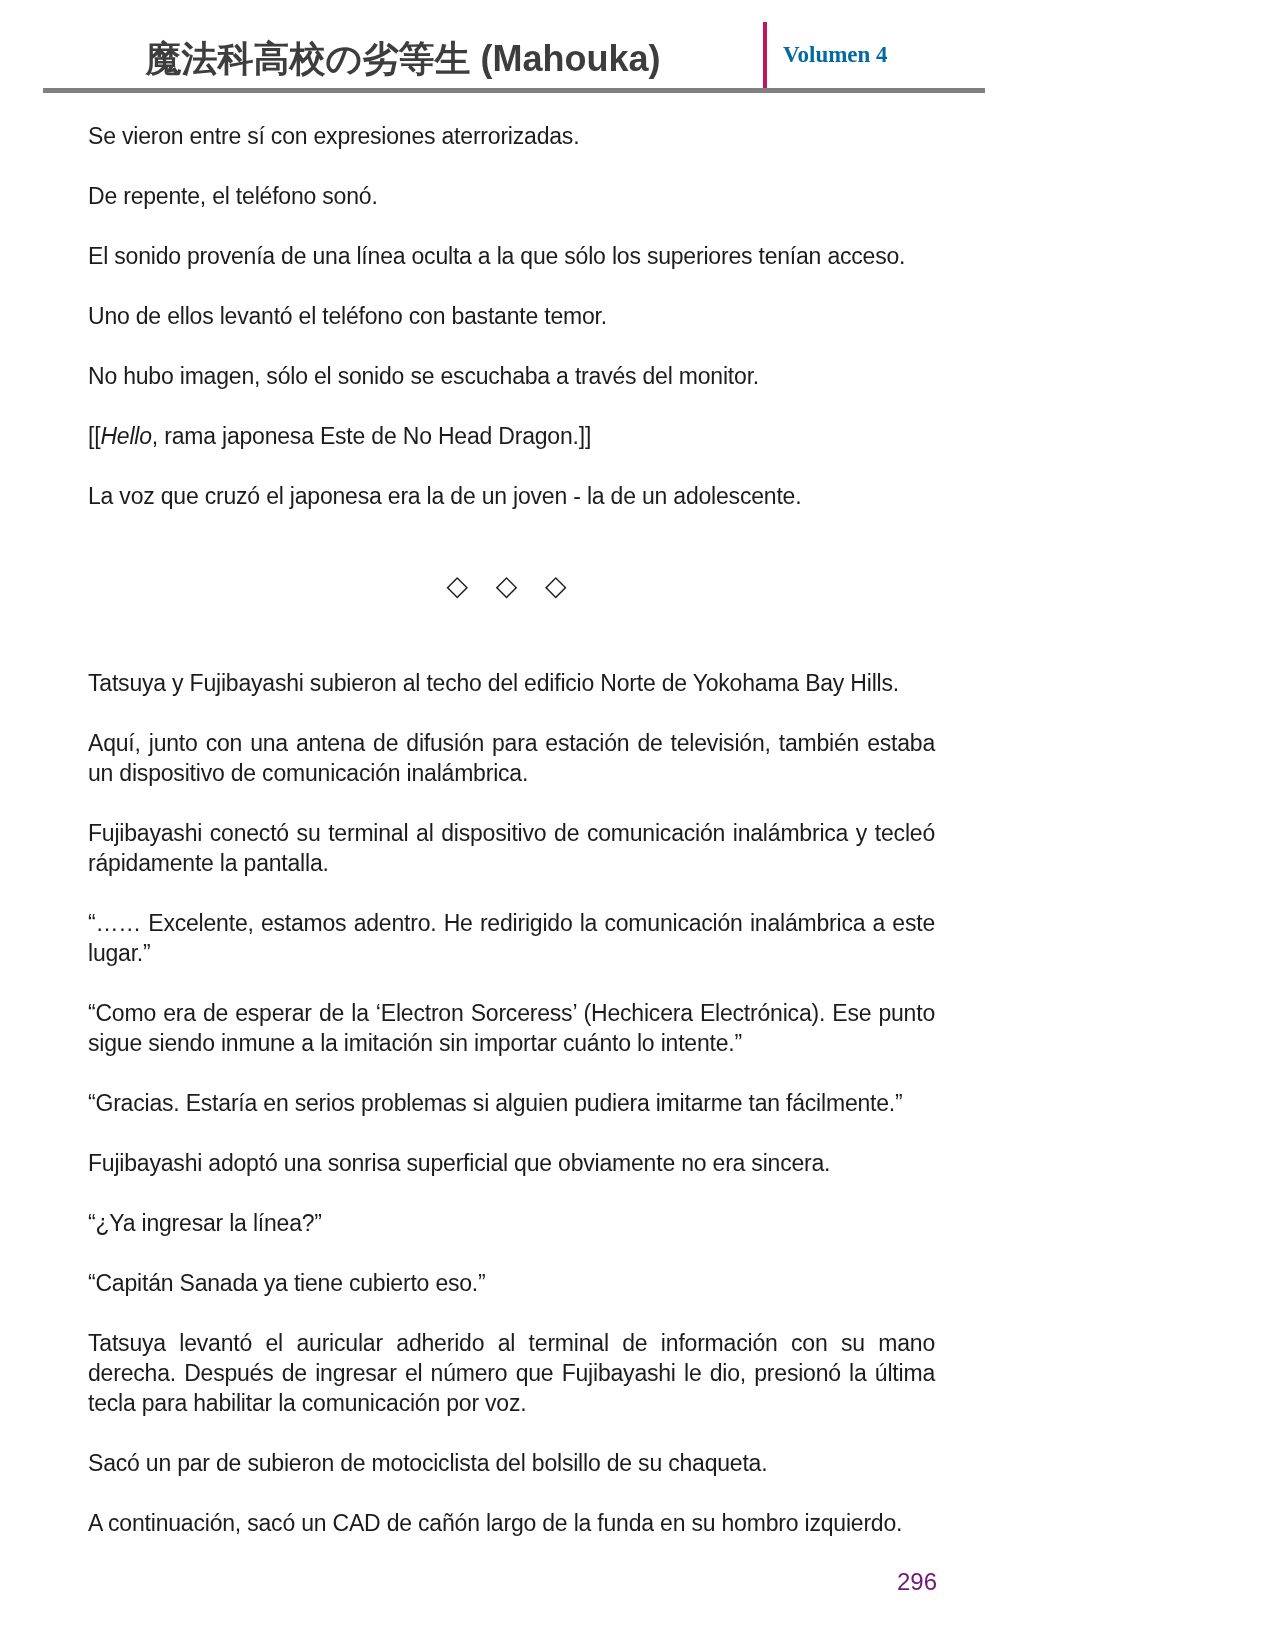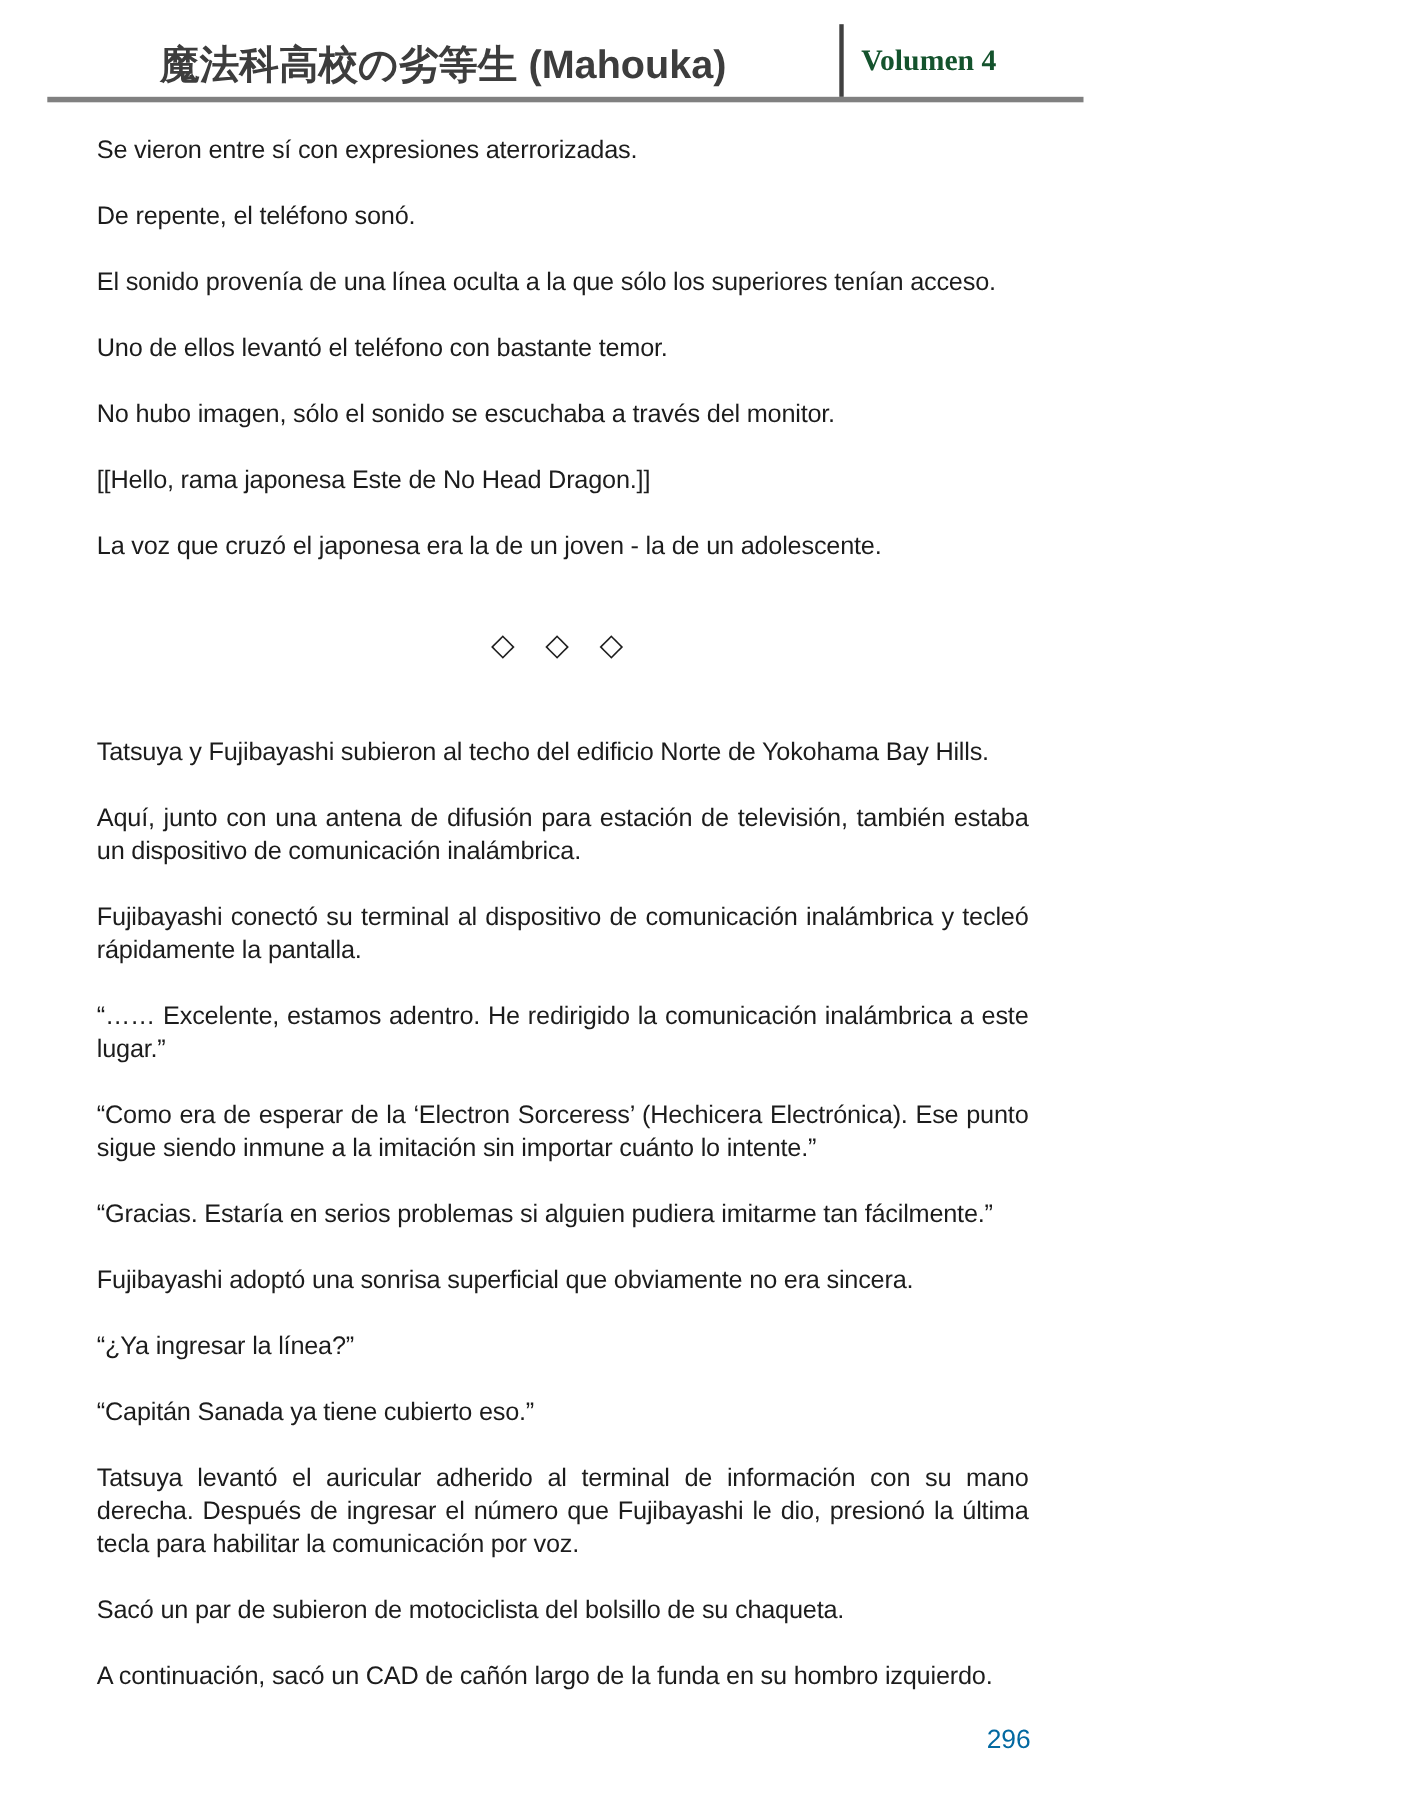--- a/index.html
+++ b/index.html
@@ -25,61 +25,61 @@
     text-align: center;
     font-size: 36px;
     font-weight: bold;
     color: #3d3d3d;
     line-height: 1.2;
     padding-bottom: 8px;
   }
   .header-volume {
     width: 222px;
     box-sizing: border-box;
-    border-left: 4px solid #404040;
+    border-left: 4px solid #be185d;
     height: 66px;
     display: flex;
     align-items: center;
     padding-left: 16px;
     font-family: "Liberation Serif", "DejaVu Serif", serif;
-    font-size: 27px;
+    font-size: 23px;
     font-weight: bold;
-    color: #14532d;
+    color: #0369a1;
   }
   .header-rule {
     height: 5px;
     background: #808080;
     margin: 0 45px 0 43px;
   }
   
   .main {
     padding: 28px 95px 0 88px;
   }
   .para {
     margin: 0 0 30px 0;
     font-size: 23px;
     line-height: 30px;
     letter-spacing: -0.2px;
     text-align: justify;
   }
-  .para .italic { }
+  .para .italic { font-style: italic; }
   .separator {
     margin: 58px 0 66px 0;
     text-align: center;
     font-size: 28px;
     letter-spacing: 10px;
     color: #1c1c1c;
   }
   
   .page-number {
     position: absolute;
     right: 93px;
     bottom: 54px;
     font-size: 24px;
-    color: #0369a1;
+    color: #701a75;
   }
 </style>
 </head>
 <body>
 
 <div class="page">
 
   <div class="header">
     <div class="header-title">魔法科高校の劣等生 (Mahouka)</div>
     <div class="header-volume">Volumen 4</div>

